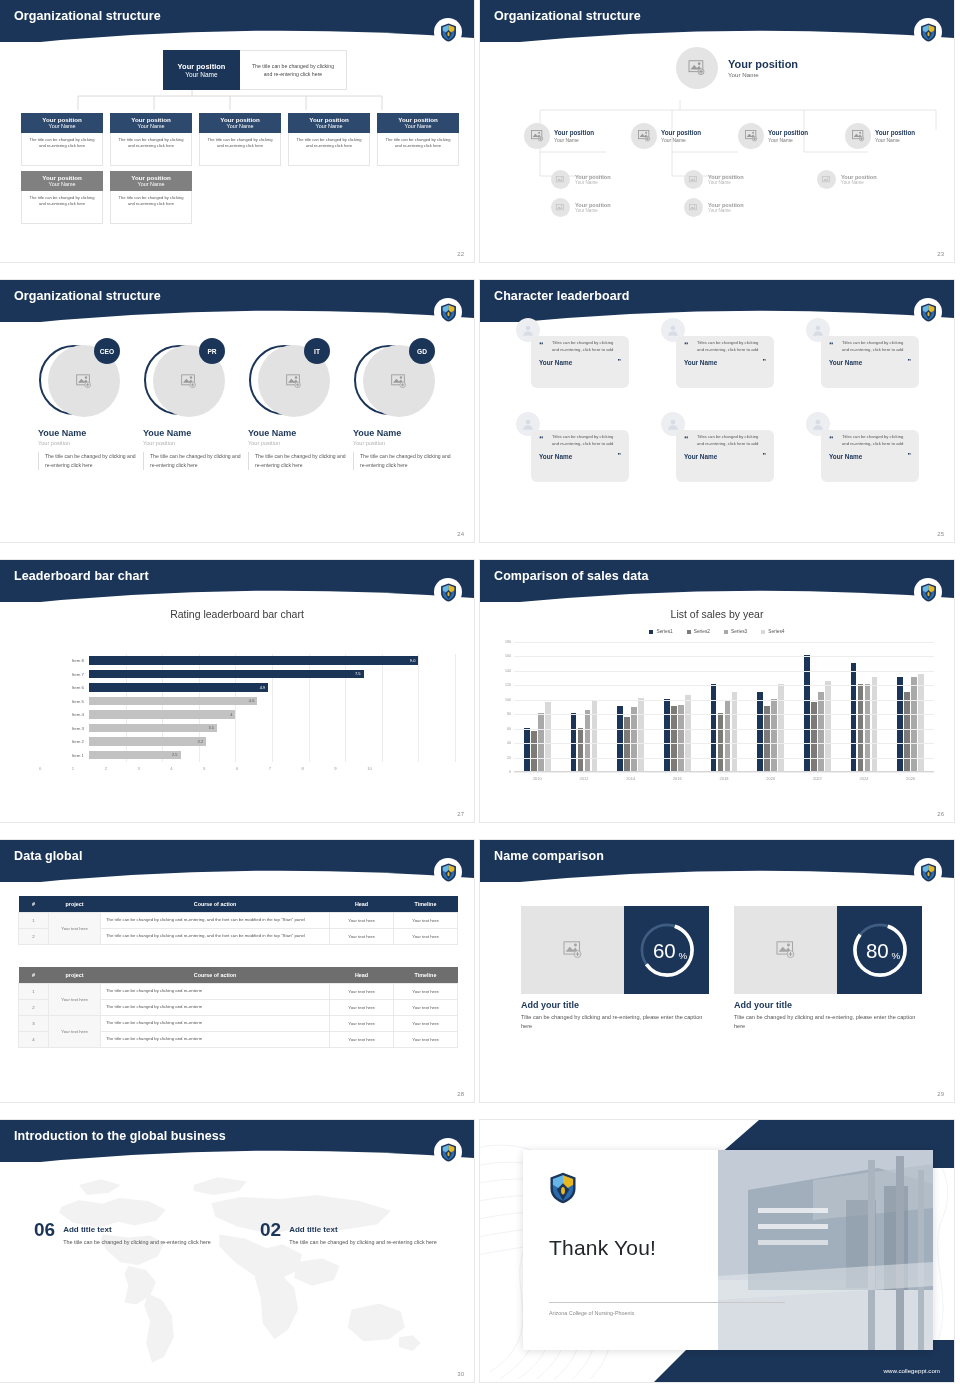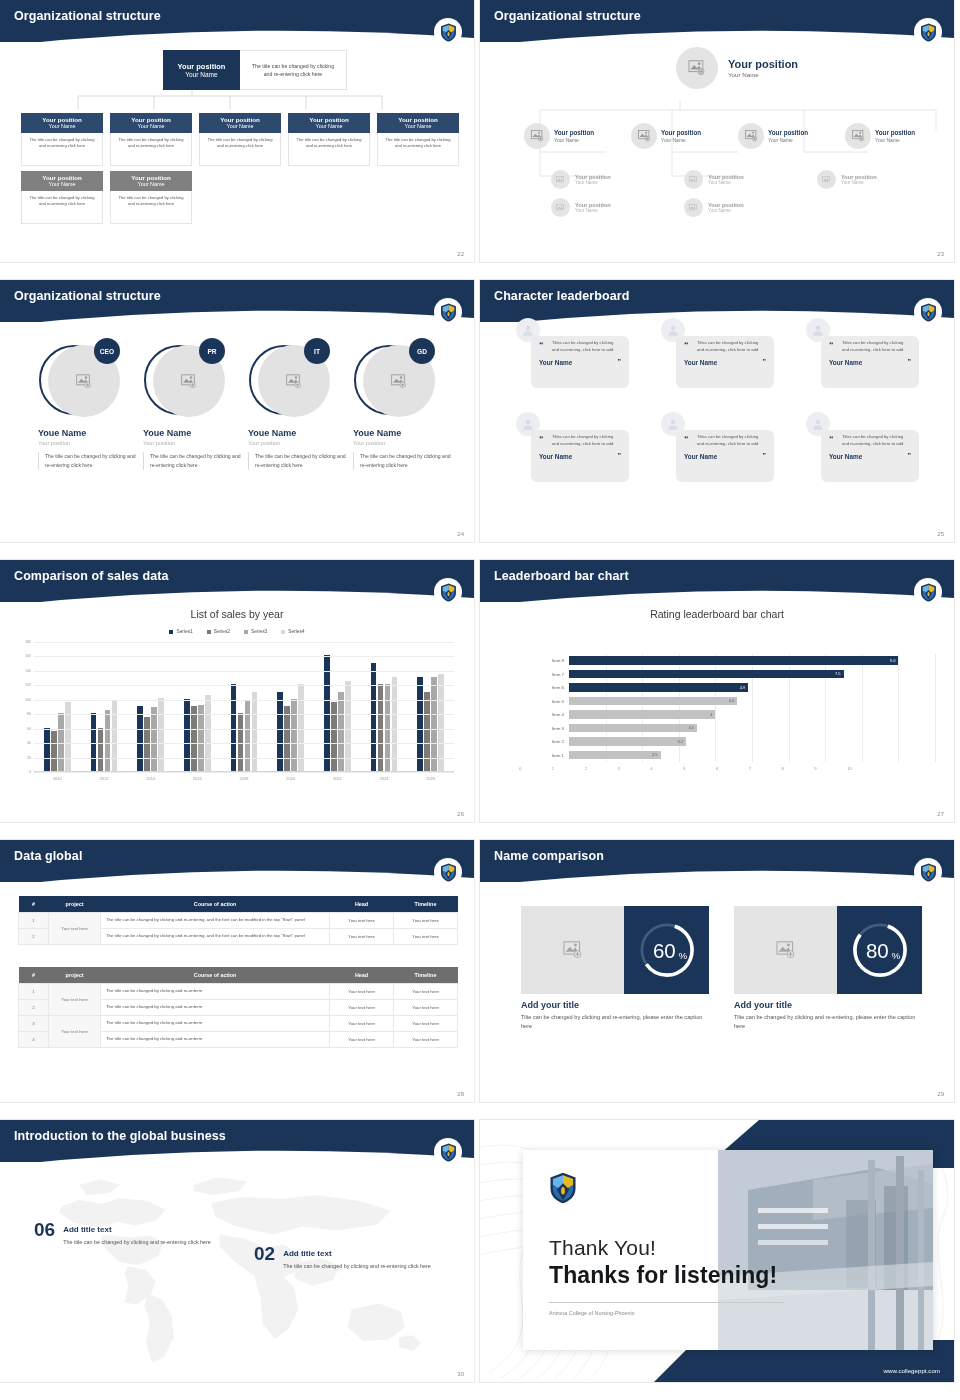--- a/index.html
+++ b/index.html
@@ -675,20 +675,134 @@
   </div>
 
   <div class="cell">
     <div class="slide">
       <div class="hdr"></div>
       <div class="hdr-curve">
         <svg viewBox="0 0 480 26" preserveAspectRatio="none">
             <path d="M0,22 Q240,-4 480,14 L480,26 L0,26 Z" fill="#ffffff"></path>
           </svg>
       </div>
+      <div class="hdr-title">Leaderboard bar chart</div>
+      <div class="logo-badge">
+        <svg viewBox="0 0 40 46">
+            <path d="M20 1 L38 8 V24 C38 35 29 42 20 45 C11 42 2 35 2 24 V8 Z" fill="#1b3558"></path>
+            <path d="M20 5 L34 10.5 V24 C34 33 27 38.6 20 41.2 C13 38.6 6 33 6 24 V10.5 Z" fill="#2b6cb0"></path>
+            <path d="M20 5 L34 10.5 V18 L20 26 Z" fill="#e8b820"></path>
+            <path d="M20 5 L6 10.5 V18 L20 26 Z" fill="#66b6e8"></path>
+            <path d="M20 17 L28 25 L20 40 L12 25 Z" fill="#1b3558"></path>
+            <ellipse cx="20" cy="27" rx="2.6" ry="5" fill="#e8b820"></ellipse>
+          </svg>
+      </div>
+
+      <div class="ch-title">Rating leaderboard bar chart</div>
+      <div class="lb" id="lb-rows">
+          <div class="lbrow">
+            <div class="lblab">Item 8</div>
+            <div class="lbtrack">
+              <div class="lbgrid" style="left: 10%; height: 108px;"></div>
+              <div class="lbgrid" style="left: 20%; height: 108px;"></div>
+              <div class="lbgrid" style="left: 30%; height: 108px;"></div>
+              <div class="lbgrid" style="left: 40%; height: 108px;"></div>
+              <div class="lbgrid" style="left: 50%; height: 108px;"></div>
+              <div class="lbgrid" style="left: 60%; height: 108px;"></div>
+              <div class="lbgrid" style="left: 70%; height: 108px;"></div>
+              <div class="lbgrid" style="left: 80%; height: 108px;"></div>
+              <div class="lbgrid" style="left: 90%; height: 108px;"></div>
+              <div class="lbgrid" style="left: 100%; height: 108px;"></div>
+              <div class="lbbar" style="width: 90%; background: rgb(27, 53, 88);">
+                <span class="lbval">9.0</span>
+              </div>
+            </div>
+          </div>
+          <div class="lbrow">
+            <div class="lblab">Item 7</div>
+            <div class="lbtrack">
+              <div class="lbbar" style="width: 75%; background: rgb(27, 53, 88);">
+                <span class="lbval">7.5</span>
+              </div>
+            </div>
+          </div>
+          <div class="lbrow">
+            <div class="lblab">Item 6</div>
+            <div class="lbtrack">
+              <div class="lbbar" style="width: 49%; background: rgb(27, 53, 88);">
+                <span class="lbval">4.9</span>
+              </div>
+            </div>
+          </div>
+          <div class="lbrow">
+            <div class="lblab">Item 5</div>
+            <div class="lbtrack">
+              <div class="lbbar" style="width: 46%; background: rgb(194, 194, 194);">
+                <span class="lbval dk">4.6</span>
+              </div>
+            </div>
+          </div>
+          <div class="lbrow">
+            <div class="lblab">Item 4</div>
+            <div class="lbtrack">
+              <div class="lbbar" style="width: 40%; background: rgb(194, 194, 194);">
+                <span class="lbval dk">4</span>
+              </div>
+            </div>
+          </div>
+          <div class="lbrow">
+            <div class="lblab">Item 3</div>
+            <div class="lbtrack">
+              <div class="lbbar" style="width: 35%; background: rgb(194, 194, 194);">
+                <span class="lbval dk">3.5</span>
+              </div>
+            </div>
+          </div>
+          <div class="lbrow">
+            <div class="lblab">Item 2</div>
+            <div class="lbtrack">
+              <div class="lbbar" style="width: 32%; background: rgb(194, 194, 194);">
+                <span class="lbval dk">3.2</span>
+              </div>
+            </div>
+          </div>
+          <div class="lbrow">
+            <div class="lblab">Item 1</div>
+            <div class="lbtrack">
+              <div class="lbbar" style="width: 25%; background: rgb(194, 194, 194);">
+                <span class="lbval dk">2.5</span>
+              </div>
+            </div>
+          </div>
+        </div>
+      <div class="lbaxis" id="lb-axis">
+          <span>0</span>
+          <span>1</span>
+          <span>2</span>
+          <span>3</span>
+          <span>4</span>
+          <span>5</span>
+          <span>6</span>
+          <span>7</span>
+          <span>8</span>
+          <span>9</span>
+          <span>10</span>
+        </div>
+      <div class="pg">27</div>
+    </div>
+  </div>
+
+  <div class="cell">
+    <div class="slide">
+      <div class="hdr"></div>
+      <div class="hdr-curve">
+        <svg viewBox="0 0 480 26" preserveAspectRatio="none">
+            <path d="M0,22 Q240,-4 480,14 L480,26 L0,26 Z" fill="#ffffff"></path>
+          </svg>
+      </div>
       <div class="hdr-title">Comparison of sales data</div>
       <div class="logo-badge">
         <svg viewBox="0 0 40 46">
             <path d="M20 1 L38 8 V24 C38 35 29 42 20 45 C11 42 2 35 2 24 V8 Z" fill="#1b3558"></path>
             <path d="M20 5 L34 10.5 V24 C34 33 27 38.6 20 41.2 C13 38.6 6 33 6 24 V10.5 Z" fill="#2b6cb0"></path>
             <path d="M20 5 L34 10.5 V18 L20 26 Z" fill="#e8b820"></path>
             <path d="M20 5 L6 10.5 V18 L20 26 Z" fill="#66b6e8"></path>
             <path d="M20 17 L28 25 L20 40 L12 25 Z" fill="#1b3558"></path>
             <ellipse cx="20" cy="27" rx="2.6" ry="5" fill="#e8b820"></ellipse>
           </svg>
@@ -797,134 +911,20 @@
           <span>2012</span>
           <span>2014</span>
           <span>2016</span>
           <span>2018</span>
           <span>2020</span>
           <span>2022</span>
           <span>2024</span>
           <span>2026</span>
         </div>
       <div class="pg">26</div>
-    </div>
-  </div>
-
-  <div class="cell">
-    <div class="slide">
-      <div class="hdr"></div>
-      <div class="hdr-curve">
-        <svg viewBox="0 0 480 26" preserveAspectRatio="none">
-            <path d="M0,22 Q240,-4 480,14 L480,26 L0,26 Z" fill="#ffffff"></path>
-          </svg>
-      </div>
-      <div class="hdr-title">Leaderboard bar chart</div>
-      <div class="logo-badge">
-        <svg viewBox="0 0 40 46">
-            <path d="M20 1 L38 8 V24 C38 35 29 42 20 45 C11 42 2 35 2 24 V8 Z" fill="#1b3558"></path>
-            <path d="M20 5 L34 10.5 V24 C34 33 27 38.6 20 41.2 C13 38.6 6 33 6 24 V10.5 Z" fill="#2b6cb0"></path>
-            <path d="M20 5 L34 10.5 V18 L20 26 Z" fill="#e8b820"></path>
-            <path d="M20 5 L6 10.5 V18 L20 26 Z" fill="#66b6e8"></path>
-            <path d="M20 17 L28 25 L20 40 L12 25 Z" fill="#1b3558"></path>
-            <ellipse cx="20" cy="27" rx="2.6" ry="5" fill="#e8b820"></ellipse>
-          </svg>
-      </div>
-
-      <div class="ch-title">Rating leaderboard bar chart</div>
-      <div class="lb" id="lb-rows">
-          <div class="lbrow">
-            <div class="lblab">Item 8</div>
-            <div class="lbtrack">
-              <div class="lbgrid" style="left: 10%; height: 108px;"></div>
-              <div class="lbgrid" style="left: 20%; height: 108px;"></div>
-              <div class="lbgrid" style="left: 30%; height: 108px;"></div>
-              <div class="lbgrid" style="left: 40%; height: 108px;"></div>
-              <div class="lbgrid" style="left: 50%; height: 108px;"></div>
-              <div class="lbgrid" style="left: 60%; height: 108px;"></div>
-              <div class="lbgrid" style="left: 70%; height: 108px;"></div>
-              <div class="lbgrid" style="left: 80%; height: 108px;"></div>
-              <div class="lbgrid" style="left: 90%; height: 108px;"></div>
-              <div class="lbgrid" style="left: 100%; height: 108px;"></div>
-              <div class="lbbar" style="width: 90%; background: rgb(27, 53, 88);">
-                <span class="lbval">9.0</span>
-              </div>
-            </div>
-          </div>
-          <div class="lbrow">
-            <div class="lblab">Item 7</div>
-            <div class="lbtrack">
-              <div class="lbbar" style="width: 75%; background: rgb(27, 53, 88);">
-                <span class="lbval">7.5</span>
-              </div>
-            </div>
-          </div>
-          <div class="lbrow">
-            <div class="lblab">Item 6</div>
-            <div class="lbtrack">
-              <div class="lbbar" style="width: 49%; background: rgb(27, 53, 88);">
-                <span class="lbval">4.9</span>
-              </div>
-            </div>
-          </div>
-          <div class="lbrow">
-            <div class="lblab">Item 5</div>
-            <div class="lbtrack">
-              <div class="lbbar" style="width: 46%; background: rgb(194, 194, 194);">
-                <span class="lbval dk">4.6</span>
-              </div>
-            </div>
-          </div>
-          <div class="lbrow">
-            <div class="lblab">Item 4</div>
-            <div class="lbtrack">
-              <div class="lbbar" style="width: 40%; background: rgb(194, 194, 194);">
-                <span class="lbval dk">4</span>
-              </div>
-            </div>
-          </div>
-          <div class="lbrow">
-            <div class="lblab">Item 3</div>
-            <div class="lbtrack">
-              <div class="lbbar" style="width: 35%; background: rgb(194, 194, 194);">
-                <span class="lbval dk">3.5</span>
-              </div>
-            </div>
-          </div>
-          <div class="lbrow">
-            <div class="lblab">Item 2</div>
-            <div class="lbtrack">
-              <div class="lbbar" style="width: 32%; background: rgb(194, 194, 194);">
-                <span class="lbval dk">3.2</span>
-              </div>
-            </div>
-          </div>
-          <div class="lbrow">
-            <div class="lblab">Item 1</div>
-            <div class="lbtrack">
-              <div class="lbbar" style="width: 25%; background: rgb(194, 194, 194);">
-                <span class="lbval dk">2.5</span>
-              </div>
-            </div>
-          </div>
-        </div>
-      <div class="lbaxis" id="lb-axis">
-          <span>0</span>
-          <span>1</span>
-          <span>2</span>
-          <span>3</span>
-          <span>4</span>
-          <span>5</span>
-          <span>6</span>
-          <span>7</span>
-          <span>8</span>
-          <span>9</span>
-          <span>10</span>
-        </div>
-      <div class="pg">27</div>
     </div>
   </div>
 
   <div class="cell">
     <div class="slide">
       <div class="hdr"></div>
       <div class="hdr-curve">
         <svg viewBox="0 0 480 26" preserveAspectRatio="none">
             <path d="M0,22 Q240,-4 480,14 L480,26 L0,26 Z" fill="#ffffff"></path>
           </svg>
@@ -1119,21 +1119,21 @@
         </svg>
       </div>
 
       <div class="gb" style="left:34px;top:100px;width:180px;">
         <div class="num">06</div>
         <div>
           <div class="tt">Add title text</div>
           <div class="dd">The title can be changed by clicking and re-entering click here</div>
         </div>
       </div>
-      <div class="gb" style="left:254px;top:100px;width:180px;margin-top:24px;">
+      <div class="gb" style="left:260px;top:100px;width:180px;">
         <div class="num">02</div>
         <div>
           <div class="tt">Add title text</div>
           <div class="dd">The title can be changed by clicking and re-entering click here</div>
         </div>
       </div>
       <div class="pg">30</div>
     </div>
   </div>
 
@@ -1178,21 +1178,20 @@
             <svg width="28" height="32" viewBox="0 0 40 46">
                 <path d="M20 1 L38 8 V24 C38 35 29 42 20 45 C11 42 2 35 2 24 V8 Z" fill="#1b3558"></path>
                 <path d="M20 4.5 L34.5 10 V24 C34.5 33 27 38.8 20 41.4 C13 38.8 5.5 33 5.5 24 V10 Z" fill="#2b6cb0"></path>
                 <path d="M20 4.5 L34.5 10 V18.5 L20 27 Z" fill="#e8b820"></path>
                 <path d="M20 4.5 L5.5 10 V18.5 L20 27 Z" fill="#66b6e8"></path>
                 <path d="M20 16 L29 25 L20 41 L11 25 Z" fill="#1b3558"></path>
                 <ellipse cx="20" cy="27" rx="2.8" ry="5.4" fill="#e8b820"></ellipse>
               </svg>
           </div>
           <div class="ty-h1">Thank You!</div>
-          <div class="ty-h2">Thanks for listening!</div>
           <div class="ty-rule"></div>
           <div class="ty-sub">Arizona College of Nursing-Phoenix</div>
         </div>
         <div class="ty-url">www.collegeppt.com</div>
       </div>
     </div>
   </div>
 
 </div>
 

